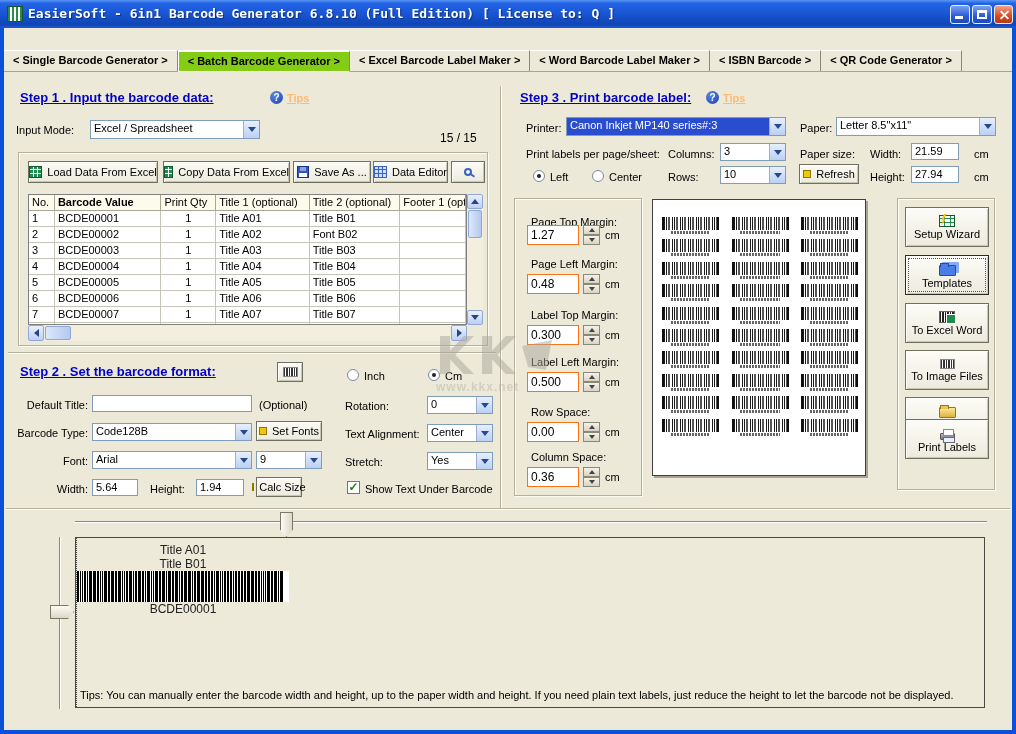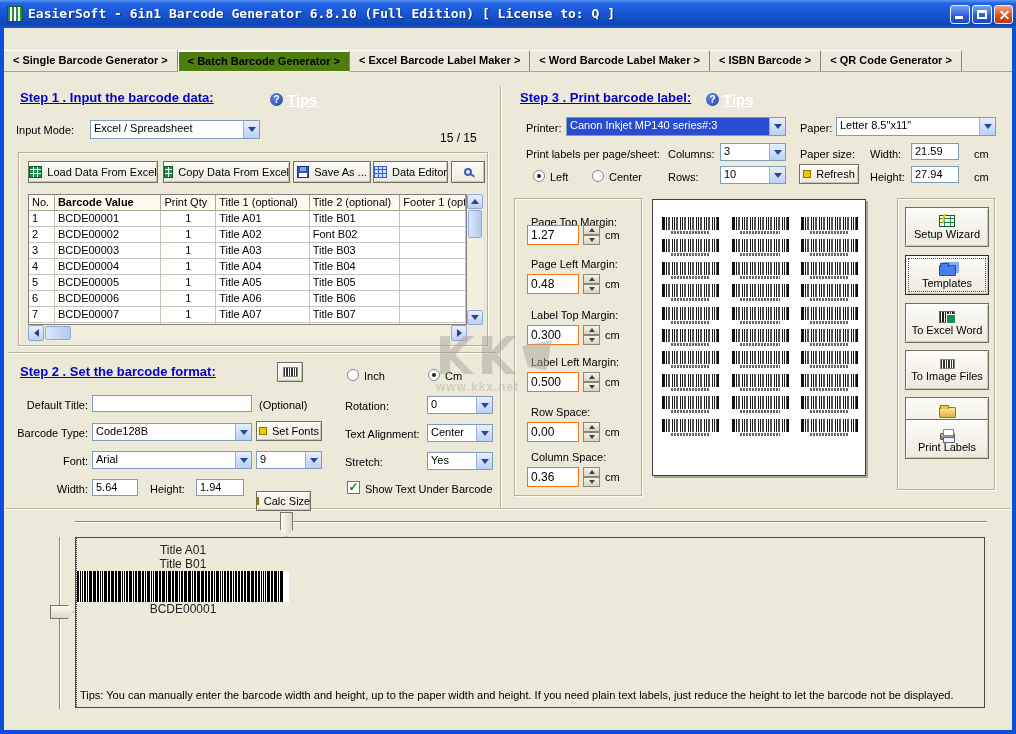--- a/index.html
+++ b/index.html
@@ -24,27 +24,27 @@
   .client-bg{position:absolute;left:4px;top:28px;width:1008px;height:702px;background:#ece9d8;}
   
   .menubar{position:absolute;left:4px;top:28px;width:1008px;height:22px;display:flex;align-items:center;
     padding-left:8px;gap:0;background:#ece9d8;font-family:"DejaVu Sans Mono",monospace;font-size:12px;font-weight:600;}
   .menu-item{padding:2px 8px;white-space:nowrap;}
   
   .tabrow{position:absolute;left:4px;top:50px;width:1008px;height:22px;display:flex;align-items:stretch;
     border-bottom:1px solid #a8a490;}
   .tab{padding:3px 9px 0 9px;font-weight:bold;font-size:11px;white-space:nowrap;background:#ece9d8;
     border-right:1px solid #8a8876;border-top:1px solid #fff;}
-  .tab.active{background:#4d7c0f;border-top:2px solid #fff;border-left:1px solid #fff;margin-bottom:-1px;border-bottom:1px solid #f4f2e4;}
+  .tab.active{background:#84cc16;border-top:2px solid #fff;border-left:1px solid #fff;margin-bottom:-1px;border-bottom:1px solid #f4f2e4;}
   
   .step-h{position:absolute;font-size:13px;font-weight:bold;color:#0000cc;text-decoration:underline;white-space:nowrap;}
   .tips{position:absolute;display:flex;align-items:center;gap:4px;}
   .tips-q{width:13px;height:13px;border-radius:50%;background:radial-gradient(circle at 35% 30%,#5b86e8,#1c3fae);
     color:#fff;font-size:10px;font-weight:bold;text-align:center;line-height:13px;}
-  .tips-t{color:#ffffff;font-weight:bold;font-size:15px;text-decoration:underline;}
+  .tips-t{color:#fdba74;font-weight:bold;font-size:11px;text-decoration:underline;}
   .lbl{position:absolute;white-space:nowrap;font-size:11px;}
   .lbl.r{text-align:right;}
   
   .field{position:absolute;background:#fff;border:1px solid #7f9db9;font-size:11px;padding:1px 3px;overflow:hidden;white-space:nowrap;}
   .xsel{position:absolute;background:#fff;border:1px solid #7f9db9;display:flex;}
   .xsel-v{flex:1;padding:1px 3px;overflow:hidden;white-space:nowrap;font-size:11px;}
   .xsel-v.hl{background:#2a4dd0;color:#fff;}
   .xsel-b{width:16px;background:linear-gradient(180deg,#e8effc,#bad0f4);border-left:1px solid #9ab0cc;
     display:flex;align-items:center;justify-content:center;}
   .arr-d{width:0;height:0;border-left:4px solid transparent;border-right:4px solid transparent;border-top:5px solid #25488e;}
@@ -370,21 +370,21 @@
     <span class="xsel-v">Yes</span>
     <span class="xsel-b">
         <i class="arr-d"></i>
       </span>
   </div>
 
   <div class="lbl r" style="left:8px;top:483px;width:80px;">Width:</div>
   <div class="field" style="left:92px;top:479px;width:46px;height:17px;">5.64</div>
   <div class="lbl" style="left:150px;top:483px;">Height:</div>
   <div class="field" style="left:196px;top:479px;width:48px;height:17px;">1.94</div>
-  <div class="btn" style="left:256px;top:491px;width:55px;height:20px;">
+  <div class="btn" style="left:256px;top:477px;width:46px;height:20px;">
     <i class="ysq"></i>
       <span>Calc Size</span>
   </div>
   <div class="chk" style="left:347px;top:481px;">✓</div>
   <div class="lbl" style="left:365px;top:483px;">Show Text Under Barcode</div>
 
   <div class="step-h" style="left:520px;top:90px;">Step 3 . Print barcode label:</div>
   <div class="tips" style="left:706px;top:91px;">
     <span class="tips-q">?</span>
     <span class="tips-t">Tips</span>

